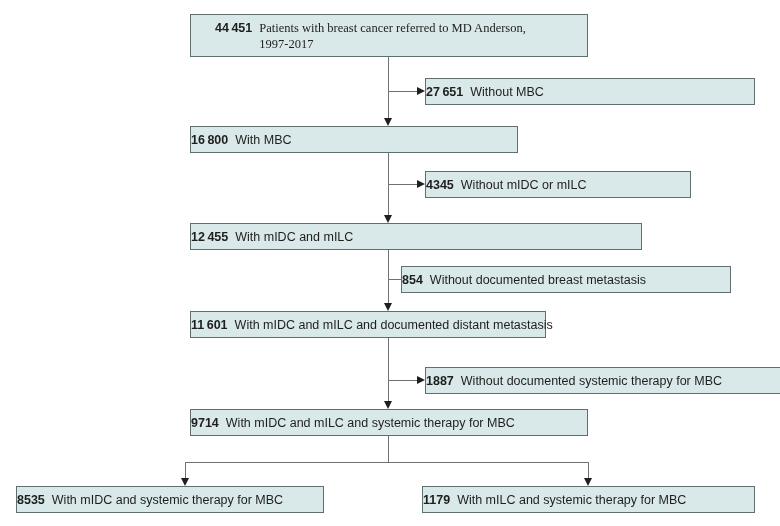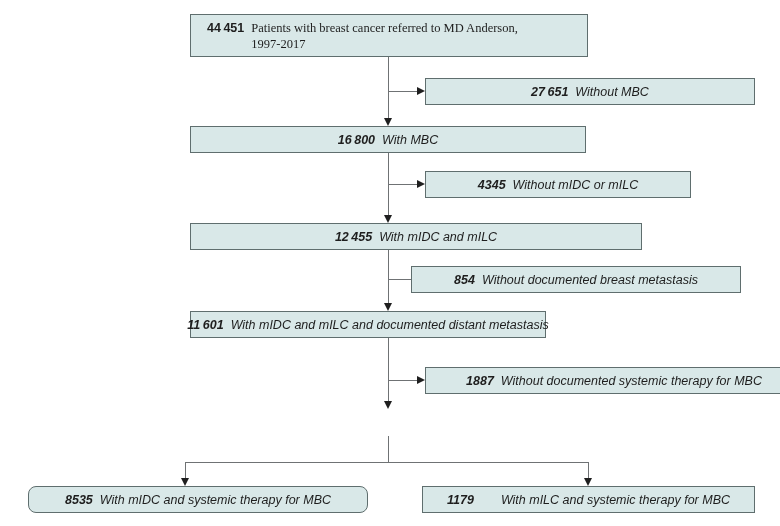--- a/index.html
+++ b/index.html
@@ -20,32 +20,30 @@
     box-sizing: border-box;
     background: #d9e8e8;
     border: 1px solid #5f6e6e;
     color: #1e1e1e;
     font-size: 12.5px;
     line-height: 16px;
   }
   .box.center {
     display: flex;
     align-items: center;
-    justify-content: center;
     white-space: nowrap;
-    font-style: italic;
   }
   .num {
     font-weight: bold;
     margin-right: 7px;
   }
   .topbox-inner {
     display: flex;
     align-items: flex-start;
-    padding: 5px 8px 0 16px;
+    padding: 5px 8px 0 24px;
   }
   .topbox-inner .lbl span { display: block; white-space: nowrap; font-family: Liberation Serif, serif; }
   .vline {
     position: absolute;
     width: 1px;
     background: #6f7274;
   }
   .hline {
     position: absolute;
     height: 1px;
@@ -84,21 +82,21 @@
   <div class="vline" style="left:388px; top:57px; height:61px;"></div>
   <div class="hline" style="left:388px; top:91px; width:29px;"></div>
   <div class="arrow-right" style="left:417px; top:87px;"></div>
   <div class="arrow-down" style="left:384px; top:118px;"></div>
 
   <div class="box center" style="left:425px; top:78px; width:330px; height:27px;">
     <span class="num">27 651</span>
     <span>Without MBC</span>
   </div>
 
-  <div class="box center" style="left:190px; top:126px; width:396px; height:27px;">
+  <div class="box center" style="left:190px; top:126px; width:328px; height:27px;">
     <span class="num">16 800</span>
     <span>With MBC</span>
   </div>
 
   <div class="vline" style="left:388px; top:153px; height:62px;"></div>
   <div class="hline" style="left:388px; top:184px; width:29px;"></div>
   <div class="arrow-right" style="left:417px; top:180px;"></div>
   <div class="arrow-down" style="left:384px; top:215px;"></div>
 
   <div class="box center" style="left:425px; top:171px; width:266px; height:27px;">
@@ -109,51 +107,55 @@
   <div class="box center" style="left:190px; top:223px; width:452px; height:27px;">
     <span class="num">12 455</span>
     <span>With mIDC and mILC</span>
   </div>
 
   <div class="vline" style="left:388px; top:250px; height:53px;"></div>
   <div class="hline" style="left:388px; top:279px; width:29px;"></div>
   <div class="arrow-right" style="left:417px; top:275px;"></div>
   <div class="arrow-down" style="left:384px; top:303px;"></div>
 
-  <div class="box center" style="left:411px; top:266px; width:330px; height:27px;">
+  <div class="box center" style="left:401px; top:266px; width:330px; height:27px;">
     <span class="num">854</span>
     <span>Without documented breast metastasis</span>
   </div>
 
   <div class="box center" style="left:190px; top:311px; width:356px; height:27px;">
     <span class="num">11 601</span>
     <span>With mIDC and mILC and documented distant metastasis</span>
   </div>
 
   <div class="vline" style="left:388px; top:338px; height:63px;"></div>
   <div class="hline" style="left:388px; top:380px; width:29px;"></div>
   <div class="arrow-right" style="left:417px; top:376px;"></div>
   <div class="arrow-down" style="left:384px; top:401px;"></div>
 
   <div class="box center" style="left:425px; top:367px; width:378px; height:27px;">
     <span class="num">1887</span>
     <span>Without documented systemic therapy for MBC</span>
   </div>
 
+  <div class="box center" style="left:190px; top:409px; width:398px; height:27px;">
+    <span class="num">9714</span>
+    <span>With mIDC and mILC and systemic therapy for MBC</span>
+  </div>
 
   <div class="vline" style="left:388px; top:436px; height:26px;"></div>
   <div class="hline" style="left:185px; top:462px; width:404px;"></div>
   <div class="vline" style="left:185px; top:462px; height:16px;"></div>
   <div class="arrow-down" style="left:181px; top:478px;"></div>
   <div class="vline" style="left:588px; top:462px; height:16px;"></div>
   <div class="arrow-down" style="left:584px; top:478px;"></div>
 
-  <div class="box center" style="left:28px; top:486px; width:340px; height:27px;border-radius:8px;">
+  <div class="box center" style="left:16px; top:486px; width:308px; height:27px;">
     <span class="num">8535</span>
     <span>With mIDC and systemic therapy for MBC</span>
   </div>
 
-  <div class="box center" style="left:422px; top:486px; width:333px; height:27px;gap:20px;">
+  <div class="box center" style="left:422px; top:486px; width:333px; height:27px;">
     <span class="num">1179</span>
     <span>With mILC and systemic therapy for MBC</span>
   </div>
 
 </div>
 
 </body></html>

